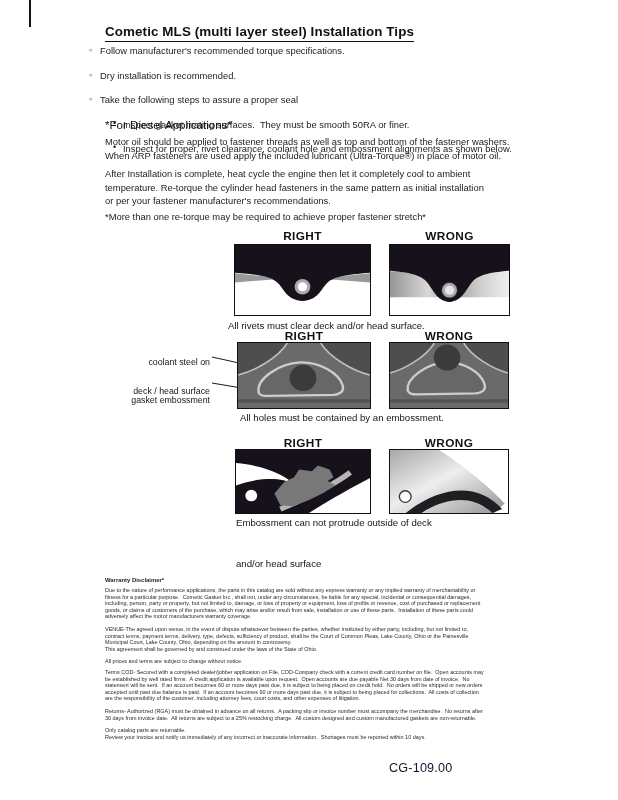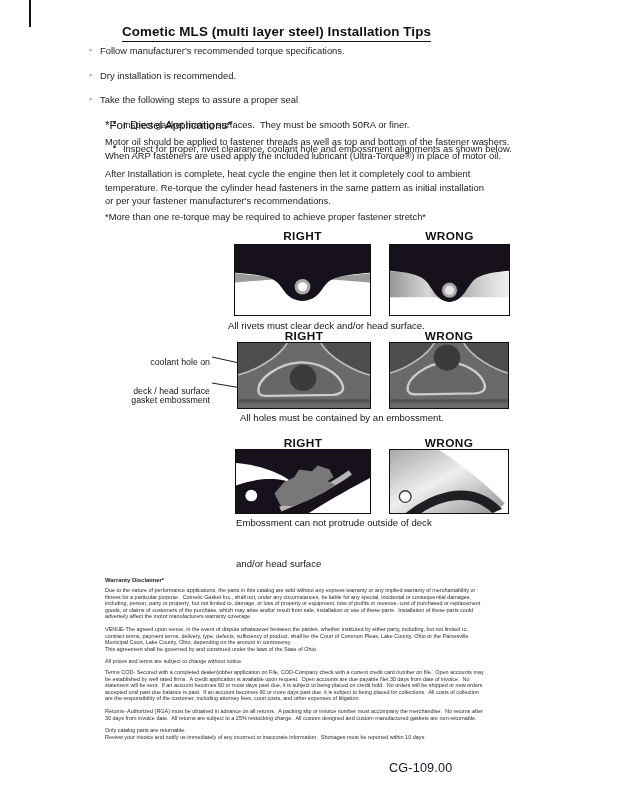--- a/index.html
+++ b/index.html
@@ -5,21 +5,21 @@
   html,body{margin:0;padding:0;}
   body{
     width:618px;height:800px;position:relative;background:#ffffff;
     font-family:"Liberation Sans","DejaVu Sans",sans-serif;color:#1a1a1a;
     overflow:hidden;
   }
   .abs{position:absolute;}
   .line{white-space:pre;font-size:9.4px;line-height:13px;color:#1c1c1c;}
   .page-title{
     font-size:13.4px;font-weight:700;letter-spacing:.1px;color:#111;
-    border-bottom:1.7px solid #111;padding-bottom:1.5px;white-space:pre;margin-left:17px;
+    border-bottom:1.7px solid #111;padding-bottom:1.5px;white-space:pre;
   }
   .bullet{white-space:pre;font-size:9.4px;color:#1c1c1c;padding-left:11px;position:relative;}
   .bullet::before{content:"◦";position:absolute;left:0;top:-1px;font-size:9.5px;}
   .subbullet{white-space:pre;font-size:9.4px;color:#1c1c1c;padding-left:10px;position:relative;}
   .subbullet::before{content:"•";position:absolute;left:0;top:-1px;font-size:9px;}
   .section-heading{font-size:11.6px;font-weight:400;white-space:pre;color:#111;}
   .note-line{white-space:pre;font-size:9.4px;color:#1c1c1c;}
   .dg-label{font-size:11.8px;font-weight:700;letter-spacing:.4px;text-align:center;color:#111;white-space:pre;}
   .dg-box{border:1.6px solid #0f0f0f;box-sizing:border-box;background:#fff;overflow:hidden;}
   .dg-box svg{display:block;width:100%;height:100%;}
@@ -86,21 +86,21 @@
     <circle cx="60.5" cy="46.5" r="4.7" fill="#e4e4e4"></circle>
   </svg>
 </div>
 
 <div class="abs dg-caption" style="left:228px;top:320px;">All rivets must clear deck and/or head surface.</div>
 
 <div class="abs dg-label" style="left:237px;top:329px;width:134px;">RIGHT</div>
 <div class="abs dg-label" style="left:389px;top:329px;width:120px;">WRONG</div>
 
 <div class="abs callout" style="left:95px;top:339px;width:115px;">
-  <div>coolant hole on</div>
+  <div>coolant steel on</div>
   <div>deck / head surface</div>
 </div>
 <div class="abs callout" style="left:95px;top:377px;width:115px;">
   <div>gasket embossment</div>
 </div>
 
 <svg class="abs" style="left:95px;top:330px;width:280px;height:80px;pointer-events:none;" viewBox="0 0 280 80">
   <line x1="117" y1="27" x2="207" y2="47" stroke="#1a1a1a" stroke-width="1"></line>
   <line x1="117" y1="53" x2="164" y2="61" stroke="#1a1a1a" stroke-width="1"></line>
 </svg>

